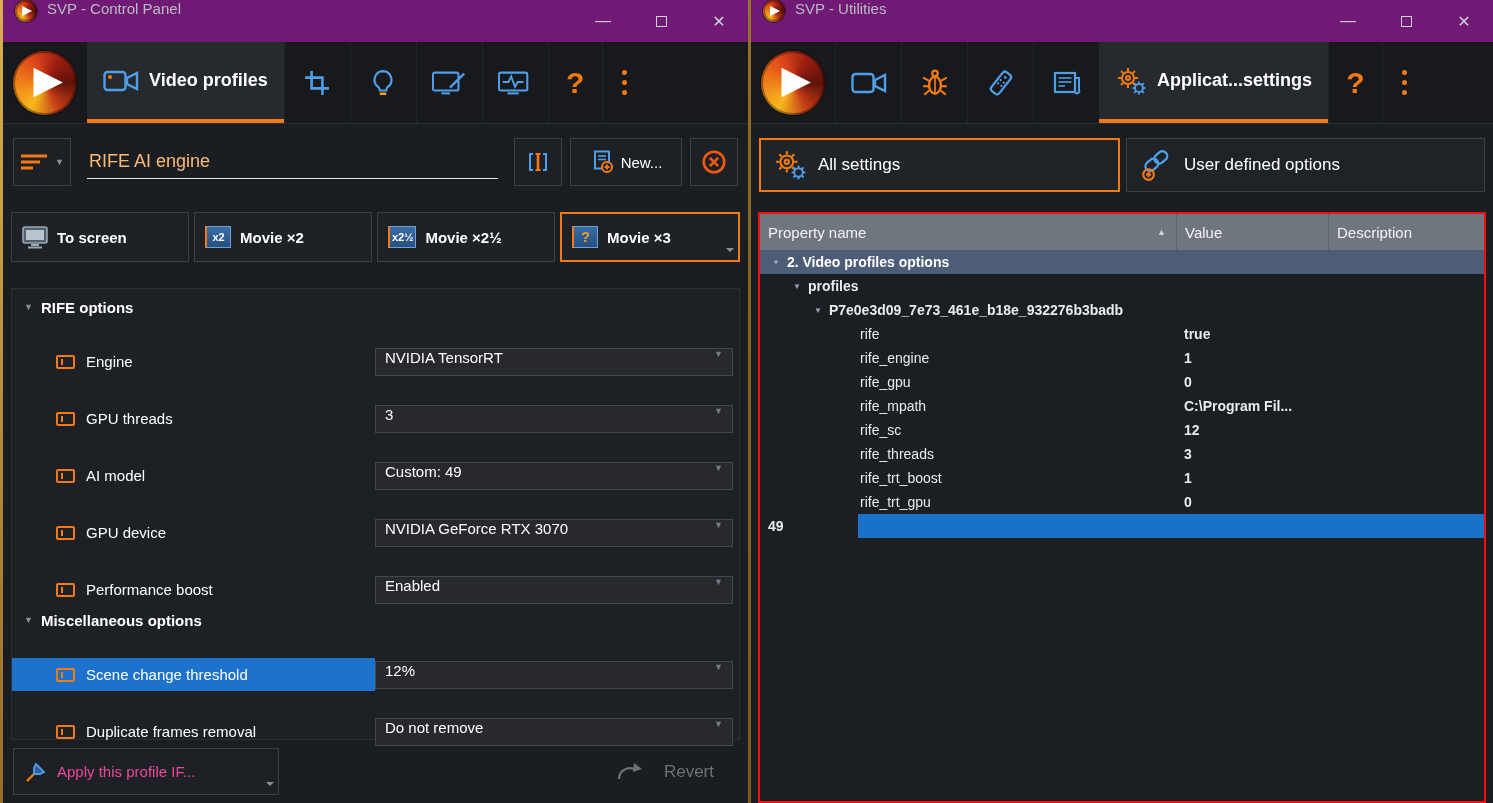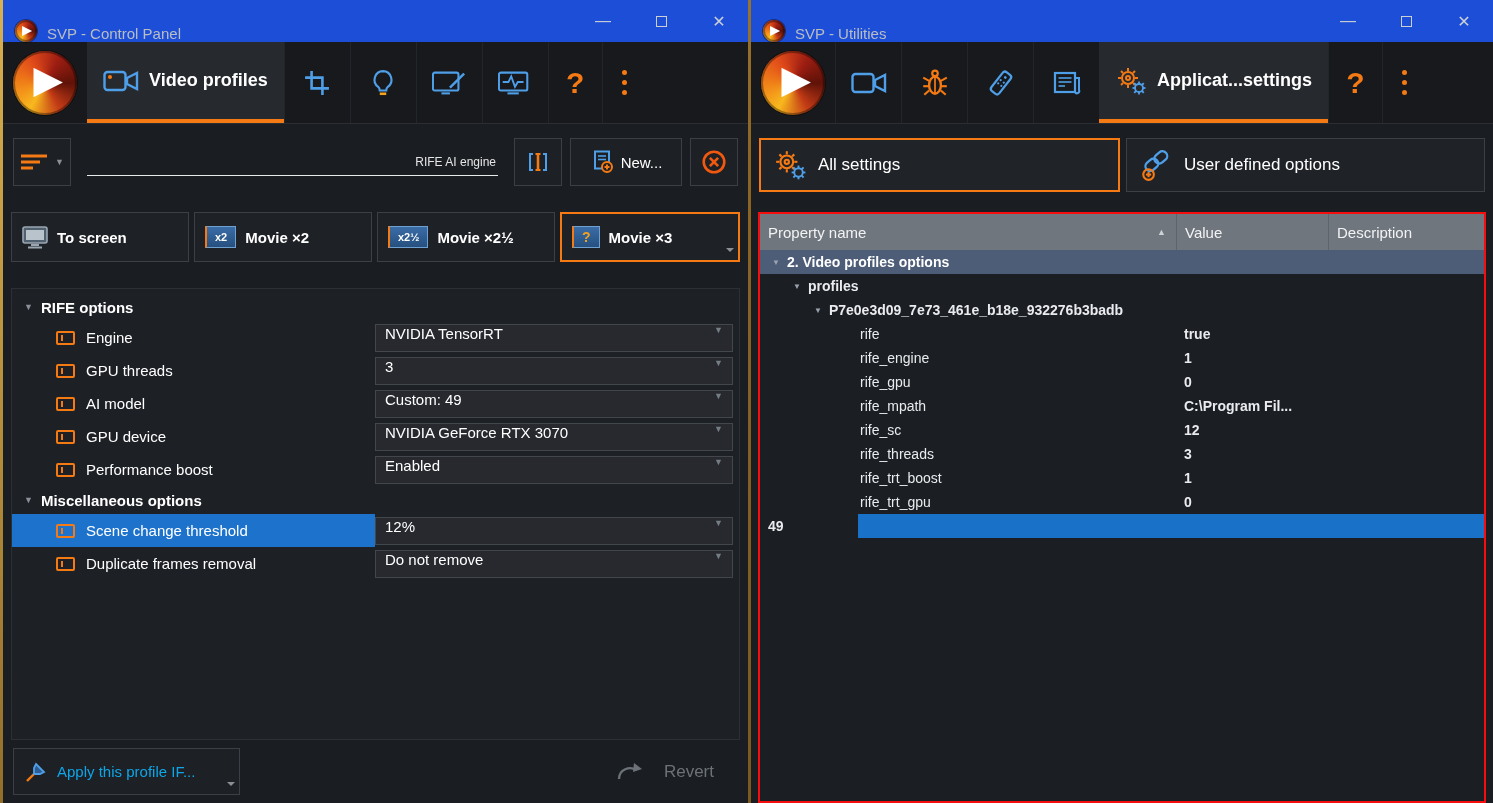--- a/index.html
+++ b/index.html
@@ -8,21 +8,21 @@
     width:1493px; height:803px; position:relative; overflow:hidden;
     background: linear-gradient(135deg,#d8b050,#8a6524 40%,#6b4d18);
     font-family:"Liberation Sans", sans-serif;
     color:#eceef0;
   }
   .window { position:absolute; top:0; height:803px; background:#1a1d21; display:flex; flex-direction:column; }
   .win-left { left:3px; width:745px; }
   .win-right { left:751px; width:742px; }
 
   
-  .titlebar { height:42px; background:#1d4ed8; display:flex; align-items:flex-end; padding-left:12px; flex:none; }
+  .titlebar { height:42px; background:#701a75; display:flex; align-items:flex-start; padding-left:12px; flex:none; }
   .title-text { color:#b9bec3; font-size:15px; margin-left:10px; }
   .win-controls { margin-left:auto; display:flex; height:100%; }
   .win-btn { width:58px; height:100%; display:flex; align-items:center; justify-content:center; color:#ccd0d4; font-size:16px; cursor:default; }
   .max-glyph { width:11px; height:11px; border:1.5px solid #ccd0d4; display:inline-block; }
 
   
   .svp-logo { border-radius:50%; position:relative; flex:none;
     background: conic-gradient(from 210deg,#f8b81e,#f08018,#e04a1a,#9c1d12,#5f1208,#c33b16,#f8b81e);
     box-shadow: inset 0 0 0 2px rgba(0,0,0,.35), 0 0 0 1px rgba(0,0,0,.4); }
   .svp-logo::after { content:""; position:absolute; left:32%; top:27%; width:46%; height:46%;
@@ -37,47 +37,47 @@
     border-bottom:4px solid #f57a14; color:#fff; font-size:18px; font-weight:bold; flex:none; }
   .tb-btn { width:66px; display:flex; align-items:center; justify-content:center; border-left:1px solid #22252a; flex:none; }
   .tb-help { width:54px; color:#f57a14; font-size:30px; font-weight:bold; }
   .tb-dots { width:44px; flex-direction:column; gap:5px; }
   .dot { width:5px; height:5px; border-radius:50%; background:#f57a14; }
 
   
   .profile-row { display:flex; align-items:center; padding:14px 10px 14px 10px; gap:8px; flex:none; }
   .btn-box { height:48px; background:#1d2024; border:1px solid #3c4046; display:flex; align-items:center; justify-content:center; gap:7px; position:relative; color:#fff; font-size:15px; }
   .hamburger-btn { width:58px; }
-  .profile-input { flex:1; background:transparent; border:none; border-bottom:1px solid #e8eaec; color:#e5e5e5;
-    font-size:12px; padding:6px 2px; margin:0 8px; outline:none; font-family:"Liberation Sans",sans-serif;text-align:right; }
+  .profile-input { flex:1; background:transparent; border:none; border-bottom:1px solid #e8eaec; color:#fdba74;
+    font-size:18px; padding:6px 2px; margin:0 8px; outline:none; font-family:"Liberation Sans",sans-serif; }
   .rename-btn { width:48px; }
   .new-btn { width:112px; }
   .delete-btn { width:48px; }
   .mini-arrow { color:#8a9096; font-size:9px; }
 
   .targets-row { display:flex; gap:5px; padding:12px 8px 0 8px; flex:none; }
   .target-btn { flex:1; height:50px; background:#1e2126; border:1px solid #3c4046; display:flex; align-items:center; gap:9px; padding:0 10px; color:#fff; font-weight:bold; font-size:15px; position:relative; }
   .target-btn.active { border:2px solid #f57a14; }
   .target-btn.active::after { content:""; position:absolute; right:4px; bottom:4px; border:4px solid transparent; border-top-color:#8a9096; }
-  .badge { min-width:26px; height:22px; padding:0 8px; background:linear-gradient(#3a6ca6,#26507f); border:1px solid #6fa1d0;
+  .badge { min-width:26px; height:22px; padding:0 2px; background:linear-gradient(#3a6ca6,#26507f); border:1px solid #6fa1d0;
     border-left:2px solid #f57a14; color:#fff; font-weight:bold; font-size:11px; display:flex; align-items:center; justify-content:center; flex:none; }
   .badge.q { color:#f5a21d; font-size:14px; }
 
   .options-panel { margin:26px 8px 0 8px; height:452px; background:#1d2025; border:1px solid #2c3035; padding-top:4px; flex:none; }
   .group-row { height:28px; display:flex; align-items:center; gap:8px; padding-left:12px; color:#fff; font-weight:bold; font-size:15px; }
-  .opt-row { height:33px; display:flex; align-items:center; }
+  .opt-row { height:33px; display:flex; align-items:center;margin-top:24px; }
   .opt-label { width:363px; height:100%; display:flex; align-items:center; gap:11px; padding-left:44px; color:#fff; font-size:15px; }
   .opt-row.selected .opt-label { background:#1d73cb; }
   .opt-icon { width:19px; height:14px; border:2px solid #f57a14; border-radius:2px; position:relative; flex:none; }
   .opt-icon::after { content:""; position:absolute; left:3px; top:2px; width:2px; height:6px; background:#f57a14; }
   .opt-value { width:358px; height:28px; background:#27292e; border:1px solid #42474d; display:flex; align-items:flex-start; padding:0 9px; color:#fff; font-size:15px; }
   .dd-arrow { margin-left:auto; color:#767c83; font-size:9px; }
 
   .bottom-bar { margin-top:auto; display:flex; align-items:center; padding:6px 10px 8px 10px; flex:none; }
-  .apply-btn { width:227px; height:47px; border:1px solid #3c4046; background:#1d2024; display:flex; align-items:center; gap:9px; padding:0 10px; color:#0ea5e9; font-size:15px; position:relative; }
+  .apply-btn { width:266px; height:47px; border:1px solid #3c4046; background:#1d2024; display:flex; align-items:center; gap:9px; padding:0 10px; color:#ec4899; font-size:15px; position:relative; }
   .apply-btn::after { content:""; position:absolute; right:4px; bottom:4px; border:4px solid transparent; border-top-color:#8a9096; }
   .revert-btn { margin-left:auto; margin-right:24px; color:#6d7278; font-size:17px; display:flex; align-items:center; gap:20px; }
 
   
   .tabs-row { display:flex; gap:6px; padding:14px 8px 12px 8px; flex:none; }
   .big-tab { flex:1; height:54px; display:flex; align-items:center; gap:11px; padding:0 12px; background:#1f2227; border:1px solid #3c4046; color:#fff; font-size:17px; }
   .big-tab.active { border:2px solid #f57a14; background:#202328;text-align:right; }
 
   .settings-table { margin:8px 7px 0 7px; flex:1; border:2px solid #f60d0d; background:#1b1e23; display:flex; flex-direction:column; overflow:hidden; }
   .tbl-header { display:flex; height:36px; background:#70767d; color:#f2f3f5; font-size:15px; flex:none; }

